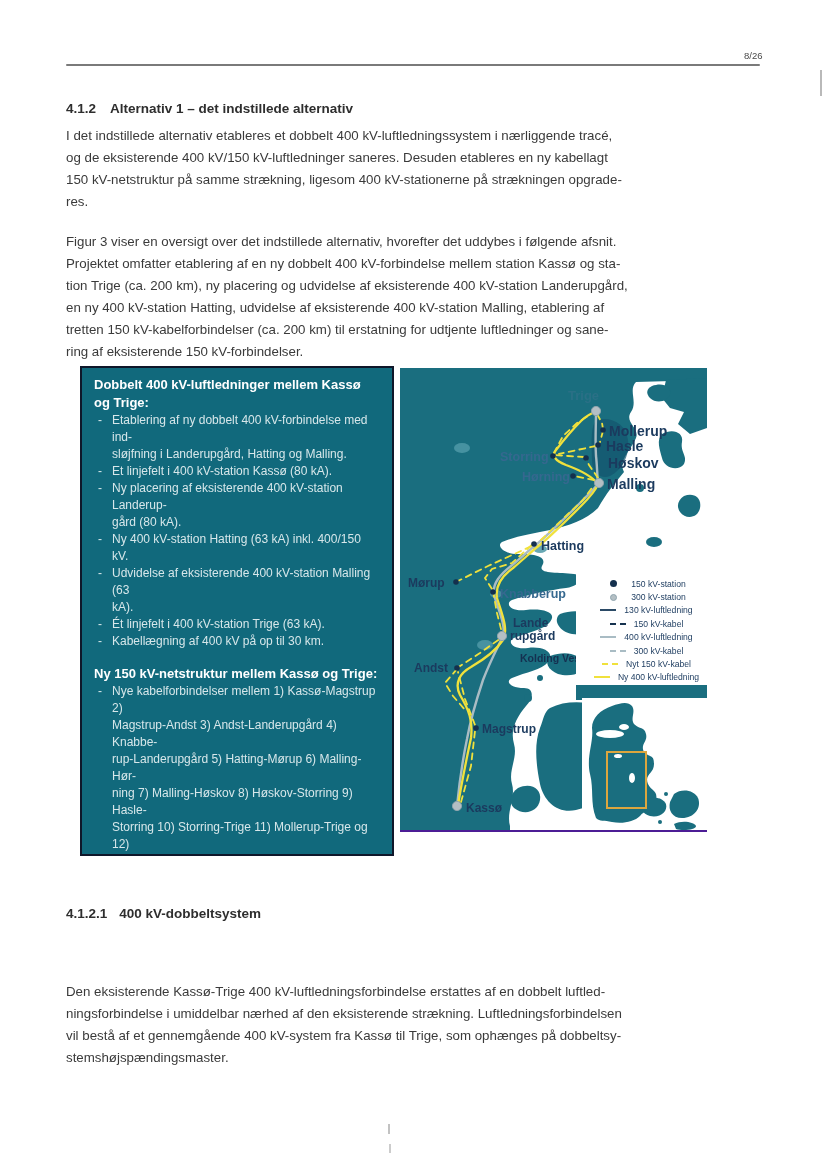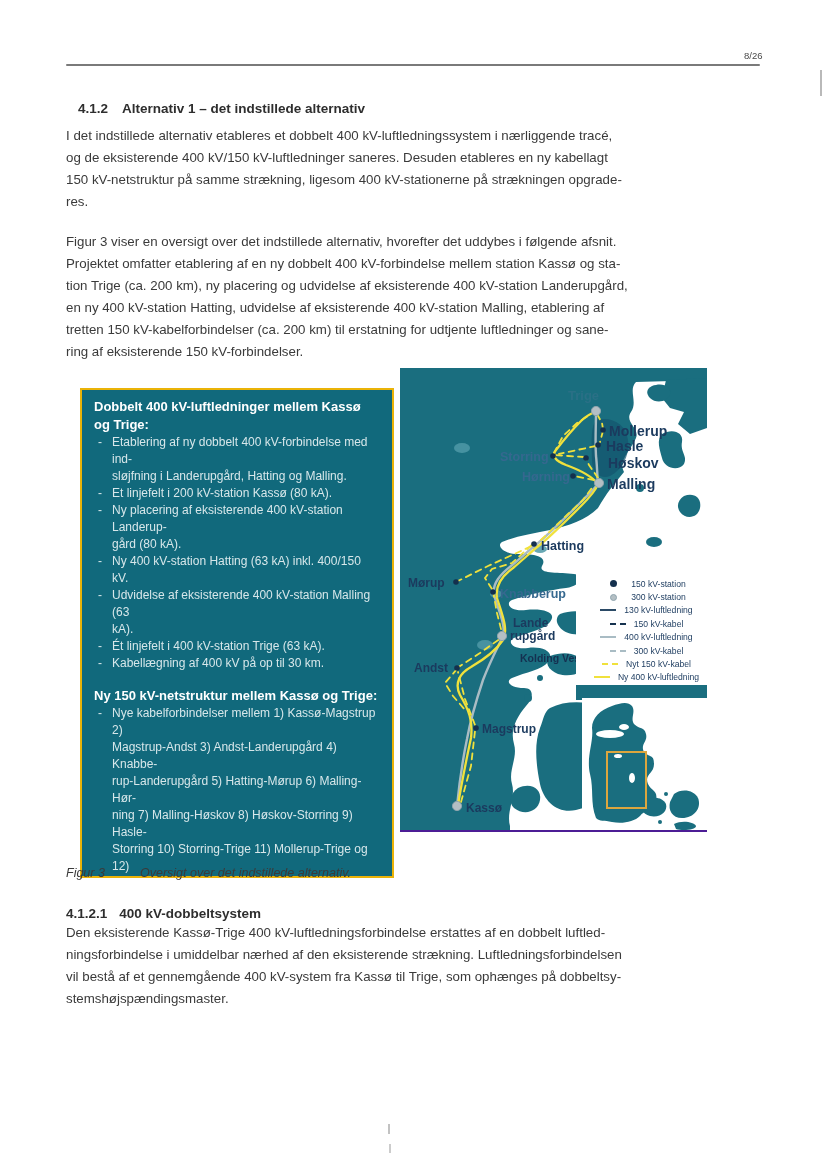--- a/index.html
+++ b/index.html
@@ -4,28 +4,28 @@
 <style>
   html,body{margin:0;padding:0;background:#ffffff;}
   #page{position:relative;width:827px;height:1169px;background:#ffffff;overflow:hidden;
         font-family:"Liberation Sans",sans-serif;color:#333;text-decoration:underline;}
   .abs{position:absolute;}
   
   #top-rule{left:66px;top:64px;width:694px;height:2px;background:#4d4d4d;opacity:.75;border-radius:1px;}
   #page-number{left:744px;top:50px;font-size:9.5px;color:#4a4a4a;}
   #edge-mark{left:820px;top:70px;width:2px;height:26px;background:#8a8a8a;opacity:.6;}
   
-  .h1{left:66px;top:101px;font-size:13.5px;font-weight:bold;color:#2e2e2e;margin-left:12px;}
+  .h1{left:66px;top:101px;font-size:13.5px;font-weight:bold;color:#2e2e2e;}
   .h1 .num{margin-right:14px;}
   .body-par{left:66px;width:610px;font-size:13.3px;line-height:22px;color:#3a3a3a;white-space:pre-line;}
   #para1{top:125px;}
   #para2{top:231px;}
   
-  #tealbox{left:80px;top:388px;width:314px;height:490px;background:#11697c;
-           border:2px solid #eab308;box-sizing:border-box;padding:8px 12px 10px 12px;
+  #tealbox{left:80px;top:366px;width:314px;height:490px;background:#11697c;
+           border:2px solid #0f172a;box-sizing:border-box;padding:8px 12px 10px 12px;
            color:#e8f2f4;overflow:hidden;}
   .box-title{font-size:13px;font-weight:bold;color:#ffffff;line-height:18px;}
   .box-title.second{margin-top:15px;}
   .bullet-row{display:flex;font-size:12px;line-height:17px;color:#d7e7ea;}
   .bullet-row .dash{width:14px;flex:0 0 14px;margin-left:4px;}
   .bullet-row .btext{white-space:pre-line;flex:1;}
   
   #map{left:400px;top:368px;width:307px;height:462px;background:#1a6e7f;border-bottom:2px solid #4c1d95;}
   #mapsvg{position:absolute;left:0;top:0;}
   #legend{position:absolute;left:176px;top:202px;width:131px;height:115px;background:#ffffff;
@@ -40,21 +40,21 @@
   .sym-line.l400-luft{border-top-color:#a9bcc4;}
   .sym-line.l400-kabel{border-top:2px dashed #a9bcc4;}
   .sym-line.l150-nyt{border-top:2px dashed #f0e13c;}
   .sym-line.l400-ny{border-top-color:#f0e13c;}
   #inset{position:absolute;left:182px;top:330px;width:125px;height:132px;background:#ffffff;}
   
   #fig-caption{left:66px;top:866px;font-size:12.5px;font-style:italic;color:#3a3a3a;}
   #fig-caption .flabel{display:inline-block;width:74px;}
   .h2{left:66px;top:906px;font-size:13.5px;font-weight:bold;color:#2e2e2e;}
   .h2 .num{margin-right:12px;}
-  #para3{top:922px;}
+  #para3{top:981px;}
   
   #footer{left:66px;top:1178px;font-size:9.3px;color:#4a4a4a;}
   #footer .fdoc{display:inline-block;width:119px;}
   #bottom-mark1{left:388px;top:1124px;width:1.5px;height:10px;background:#9a9a9a;opacity:.6;}
   #bottom-mark2{left:389px;top:1144px;width:1.5px;height:9px;background:#9a9a9a;opacity:.5;}
 </style>
 </head>
 <body>
 
 <div id="page">
@@ -81,21 +81,21 @@
   <div class="abs" id="tealbox">
     <div class="box-title">Dobbelt 400 kV-luftledninger mellem Kassø og Trige:</div>
     <div>
         <div class="bullet-row">
           <span class="dash">-</span>
           <span class="btext">Etablering af ny dobbelt 400 kV-forbindelse med ind-
 sløjfning i Landerupgård, Hatting og Malling.</span>
         </div>
         <div class="bullet-row">
           <span class="dash">-</span>
-          <span class="btext">Et linjefelt i 200 kV-station Kassø (80 kA).</span>
+          <span class="btext">Et linjefelt i 400 kV-station Kassø (80 kA).</span>
         </div>
         <div class="bullet-row">
           <span class="dash">-</span>
           <span class="btext">Ny placering af eksisterende 400 kV-station Landerup-
 gård (80 kA).</span>
         </div>
         <div class="bullet-row">
           <span class="dash">-</span>
           <span class="btext">Ny 400 kV-station Hatting (63 kA) inkl. 400/150 kV.</span>
         </div>
@@ -288,23 +288,20 @@
           <ellipse cx="28" cy="36" rx="14" ry="4"></ellipse>
           <ellipse cx="42" cy="29" rx="5" ry="3"></ellipse>
           <ellipse cx="36" cy="58" rx="4" ry="2"></ellipse>
           <ellipse cx="50" cy="80" rx="3" ry="5"></ellipse>
         </g>
         <rect x="25" y="54" width="39" height="56" fill="none" stroke="#dca63e" stroke-width="2"></rect>
       </svg>
     </div>
   </div>
 
-  <div class="abs" id="fig-caption">
-    <span class="flabel">Figur 3</span><span>Oversigt over det indstillede alternativ.</span>
-  </div>
 
   <div class="abs h2">
     <span class="num">4.1.2.1</span><span>400 kV-dobbeltsystem</span>
   </div>
 
   <div class="abs body-par" id="para3">Den eksisterende Kassø-Trige 400 kV-luftledningsforbindelse erstattes af en dobbelt luftled-
 ningsforbindelse i umiddelbar nærhed af den eksisterende strækning. Luftledningsforbindelsen
 vil bestå af et gennemgående 400 kV-system fra Kassø til Trige, som ophænges på dobbeltsy-
 stemshøjspændingsmaster.</div>
 

